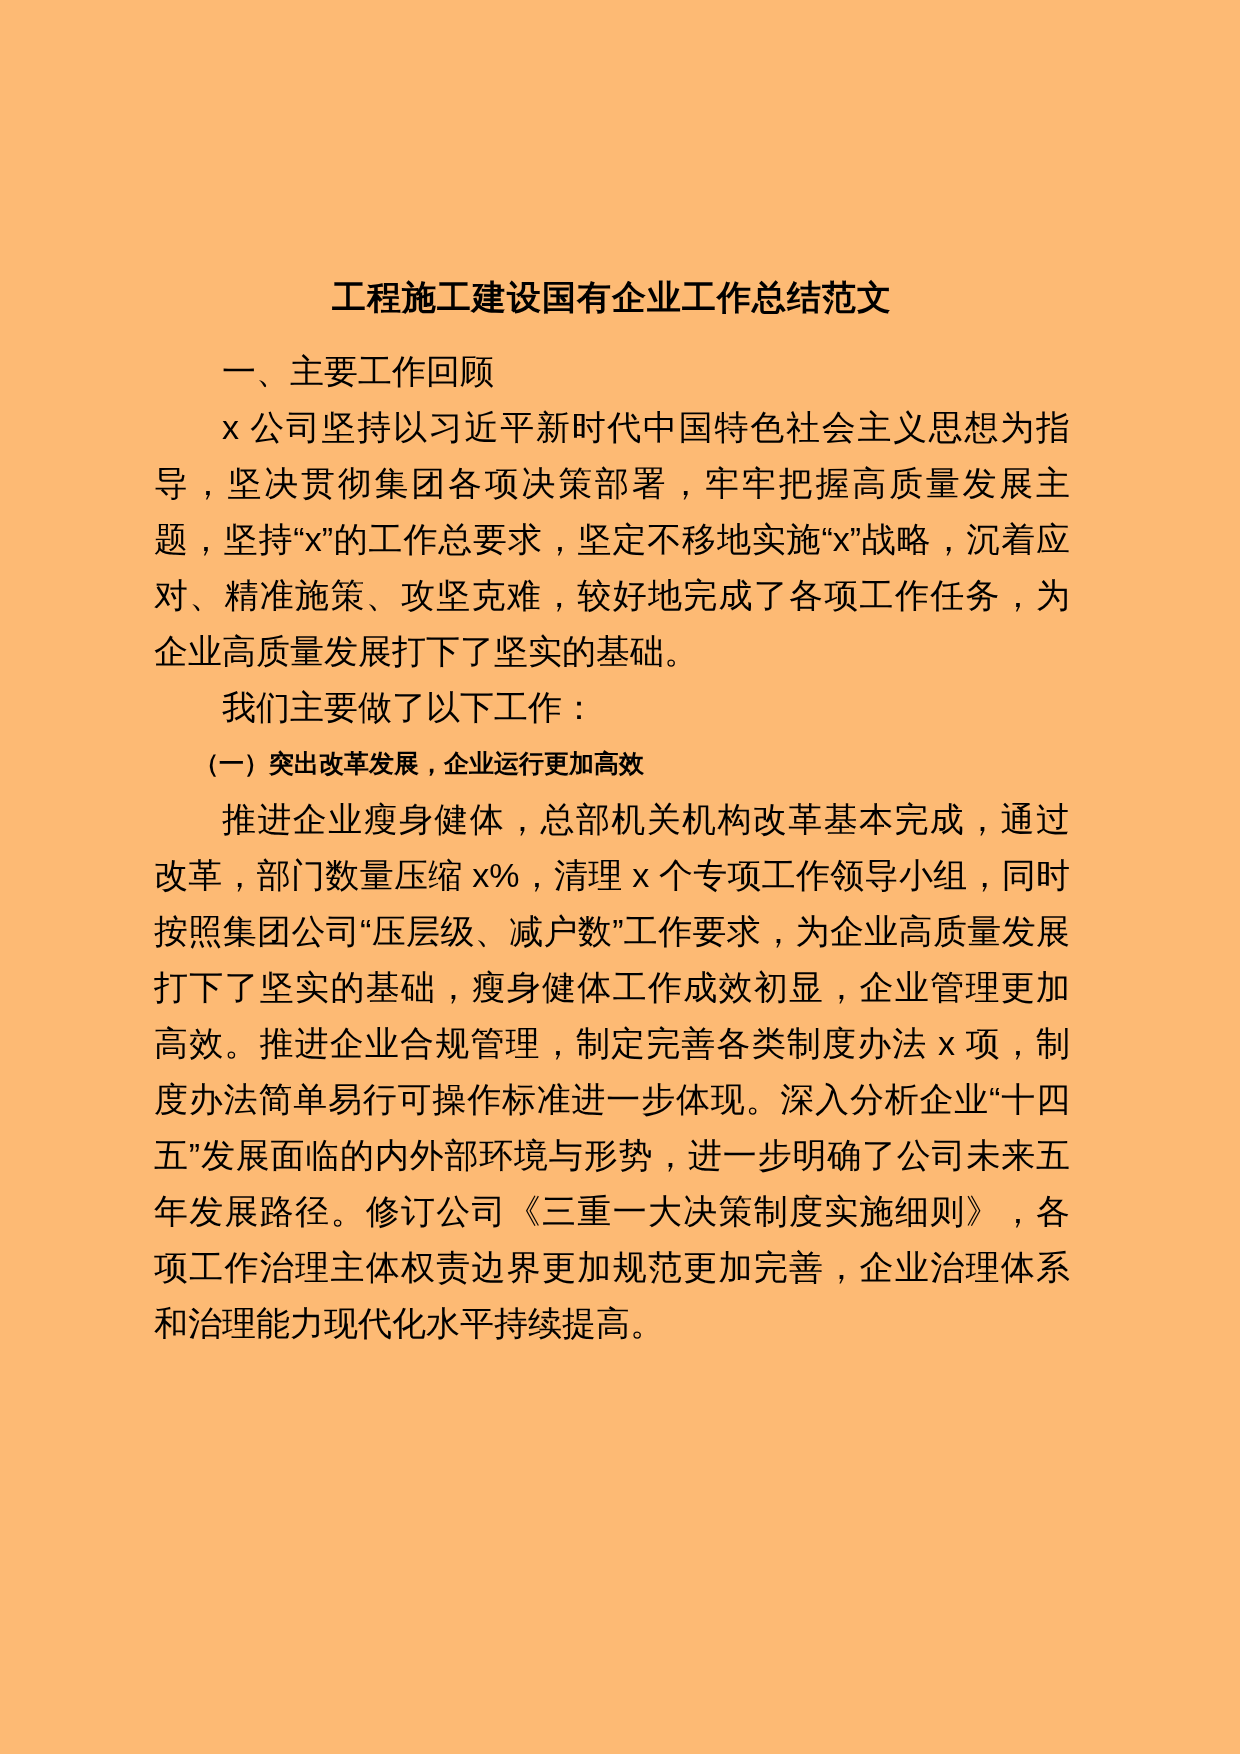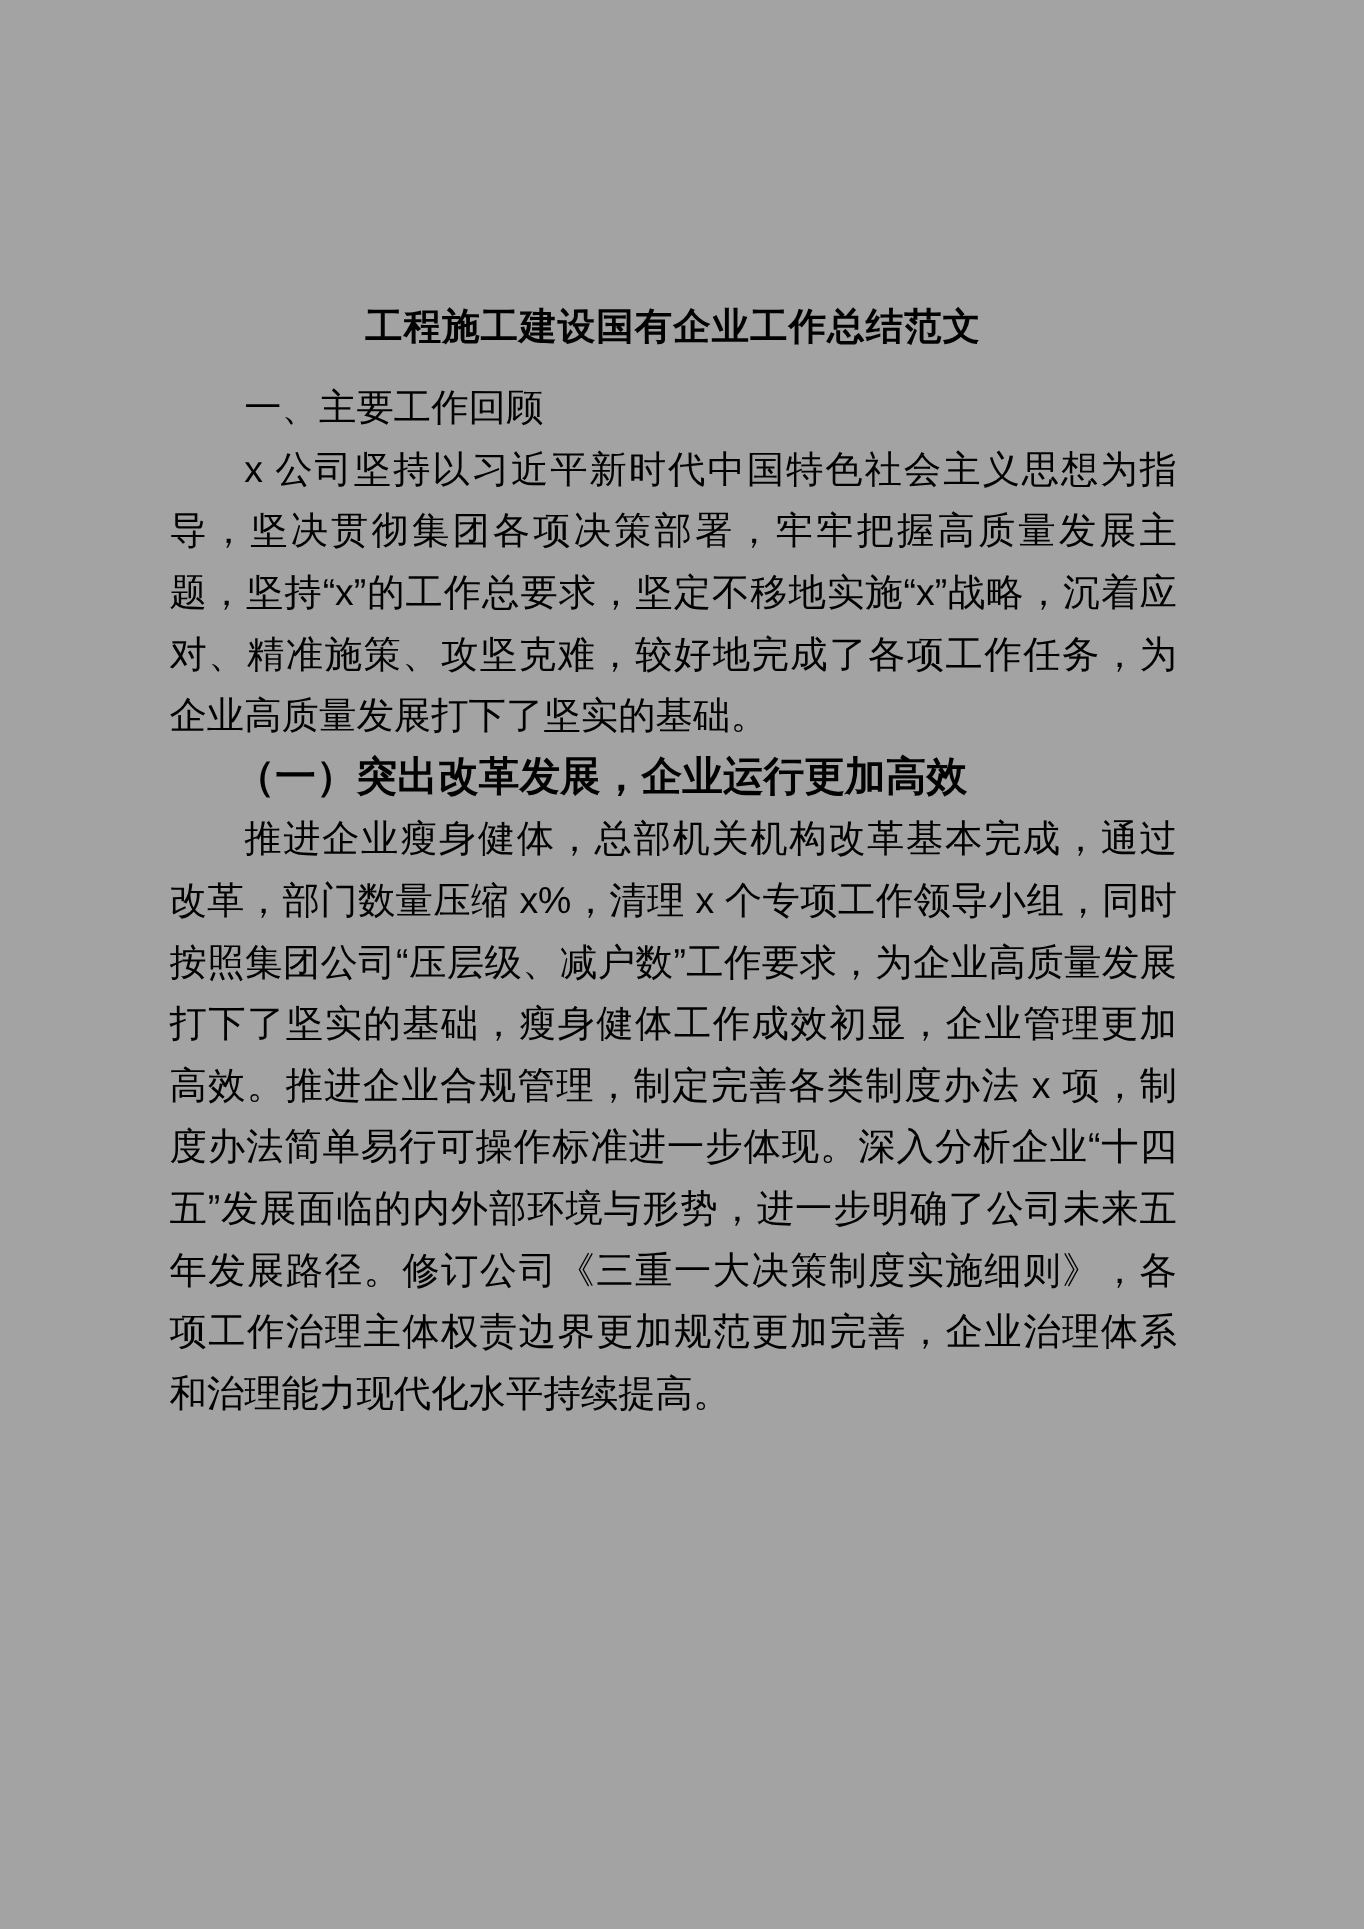--- a/index.html
+++ b/index.html
@@ -4,21 +4,21 @@
 <style>
   html, body {
     margin: 0;
     padding: 0;
     background: #ffffff;
   }
   .page {
     position: relative;
     width: 1240px;
     height: 1754px;
-    background: #a3a3a3;
+    background: #fdba74;
     box-sizing: border-box;
     padding: 269px 170px 0 154px;
     font-family: "Liberation Sans", sans-serif;
     font-size: 34px;
     line-height: 56px;
     color: #000000;
     overflow: hidden;
   }
   .doc-title {
     margin: 0;
@@ -28,39 +28,39 @@
     letter-spacing: 1px;
   }
   .h-main {
     margin: 18px 0 0 0;
     font-size: 34px;
     font-weight: 400;
     text-indent: 2em;
   }
   .h-sub {
     margin: 0;
-    font-size: 37px;
+    font-size: 25px;
     font-weight: 700;
     text-indent: 1.6em;
-    font-family: Liberation Serif, serif;
   }
   p.body {
     margin: 0;
     text-indent: 2em;
     text-align: justify;
   }
 </style>
 </head>
 <body>
 
 <div class="page">
   <h1 class="doc-title">工程施工建设国有企业工作总结范文</h1>
 
   <h2 class="h-main">一、主要工作回顾</h2>
 
   <p class="body">x 公司坚持以习近平新时代中国特色社会主义思想为指导，坚决贯彻集团各项决策部署，牢牢把握高质量发展主题，坚持“x”的工作总要求，坚定不移地实施“x”战略，沉着应对、精准施策、攻坚克难，较好地完成了各项工作任务，为企业高质量发展打下了坚实的基础。</p>
 
 
+  <p class="body">我们主要做了以下工作：</p>
 
   <h3 class="h-sub">（一）突出改革发展，企业运行更加高效</h3>
 
   <p class="body">推进企业瘦身健体，总部机关机构改革基本完成，通过改革，部门数量压缩 x%，清理 x 个专项工作领导小组，同时按照集团公司“压层级、减户数”工作要求，为企业高质量发展打下了坚实的基础，瘦身健体工作成效初显，企业管理更加高效。推进企业合规管理，制定完善各类制度办法 x 项，制度办法简单易行可操作标准进一步体现。深入分析企业“十四五”发展面临的内外部环境与形势，进一步明确了公司未来五年发展路径。修订公司《三重一大决策制度实施细则》，各项工作治理主体权责边界更加规范更加完善，企业治理体系和治理能力现代化水平持续提高。</p>
 </div>
 
 </body></html>

